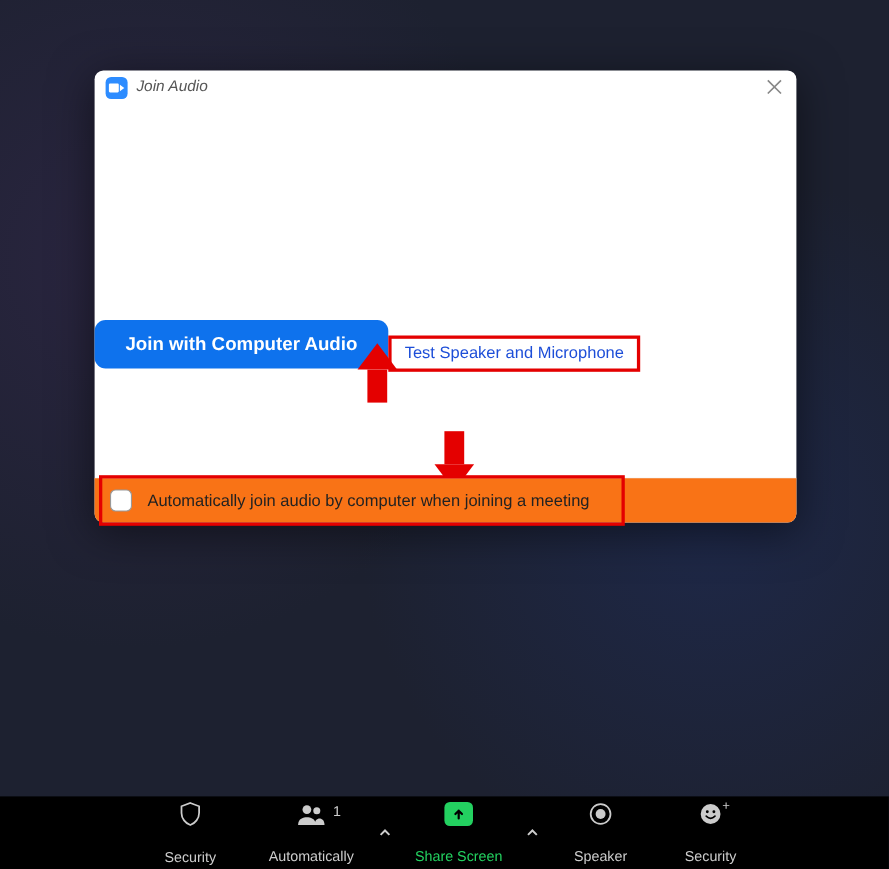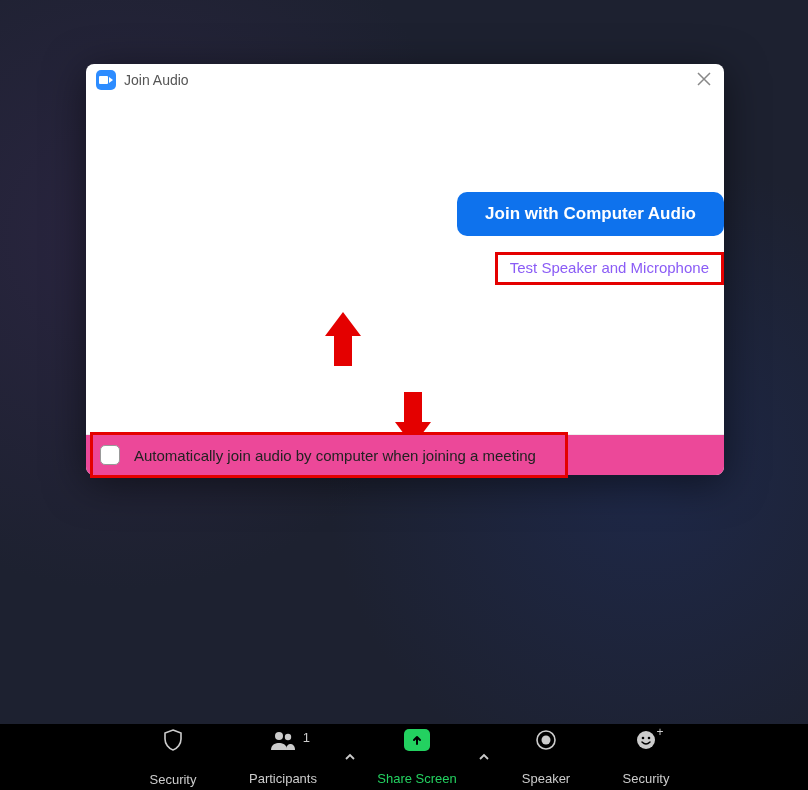--- a/index.html
+++ b/index.html
@@ -28,23 +28,24 @@
     width: 638px;
     height: 411px;
     background: #ffffff;
     border-radius: 8px;
     box-shadow: 0 8px 40px rgba(0,0,0,0.5);
     display: flex;
     flex-direction: column;
   }
   .dialog-header {
     display: flex;
-    align-items: center;
+    align-items: flex-start;
     padding: 6px 10px;
     position: relative;
+    font-style: italic;
   }
   .zoom-icon {
     width: 20px;
     height: 20px;
     background: #2d8cff;
     border-radius: 5px;
     position: relative;
     flex: 0 0 auto;
   }
   .zoom-icon::before {
@@ -76,38 +77,38 @@
     width: 20px;
     height: 20px;
     cursor: pointer;
     color: #888;
   }
   .close-btn svg { width: 14px; height: 14px; display: block; margin: auto; }
 
   .dialog-body {
     flex: 1;
     display: flex;
-    flex-direction: column;
-    align-items: flex-end;
+    flex-direction: row;
+    align-items: center;
     padding-top: 96px;
     position: relative;
   }
   .primary-btn {
     background: #0e72ed;
     color: #fff;
     border: none;
     border-radius: 10px;
     font-size: 17px;
     font-weight: 600;
     padding: 12px 28px;
     cursor: pointer;
   }
   .test-link {
     margin-top: 16px;
-    color: #8b5cf6;
+    color: #1d4ed8;
     font-size: 15px;
     cursor: pointer;
     border: 3px solid #e40000;
     padding: 4px 12px 6px 12px;
   }
 
   .arrow-up, .arrow-down {
     position: absolute;
     left: 50%;
     width: 36px;
@@ -131,21 +132,21 @@
   .arrow-up .arrow-head {
     border-bottom: 24px solid #e40000;
     position: absolute; top: 0; left: 0;
   }
   .arrow-down .arrow-head {
     border-top: 24px solid #e40000;
     position: absolute; bottom: 0; left: 0;
   }
 
   .dialog-footer {
-    background: #ec4899;
+    background: #f97316;
     border-top: 1px solid #eee;
     border-radius: 0 0 8px 8px;
     position: relative;
   }
   .footer-highlight {
     border: 3px solid #e40000;
     position: absolute;
     left: 4px; right: 156px;
     top: -3px; bottom: -3px;
     pointer-events: none;
@@ -287,21 +288,21 @@
   <div class="toolbar-item">
     <span class="icon-slot">
       <svg width="28" height="22" viewBox="0 0 28 22">
           <circle cx="10" cy="7" r="4" fill="#ccc"></circle>
           <circle cx="19" cy="8" r="3.2" fill="#ccc"></circle>
           <path d="M2 21 C2 15 7 14 10 14 C13 14 18 15 18 21 Z" fill="#ccc"></path>
           <path d="M17 21 C17 16 20 15 21.5 15 C23 15 26 16 26 21 Z" fill="#ccc"></path>
         </svg>
     </span>
     <span class="count">1</span>
-    <span class="toolbar-label">Participants</span>
+    <span class="toolbar-label">Automatically</span>
   </div>
 
   <div class="toolbar-caret">
     <svg viewBox="0 0 12 12">
         <path d="M2 8 L6 4 L10 8" stroke="#ccc" stroke-width="1.8" fill="none"></path>
       </svg>
   </div>
 
 
   <div class="toolbar-item share" style="width:110px">

